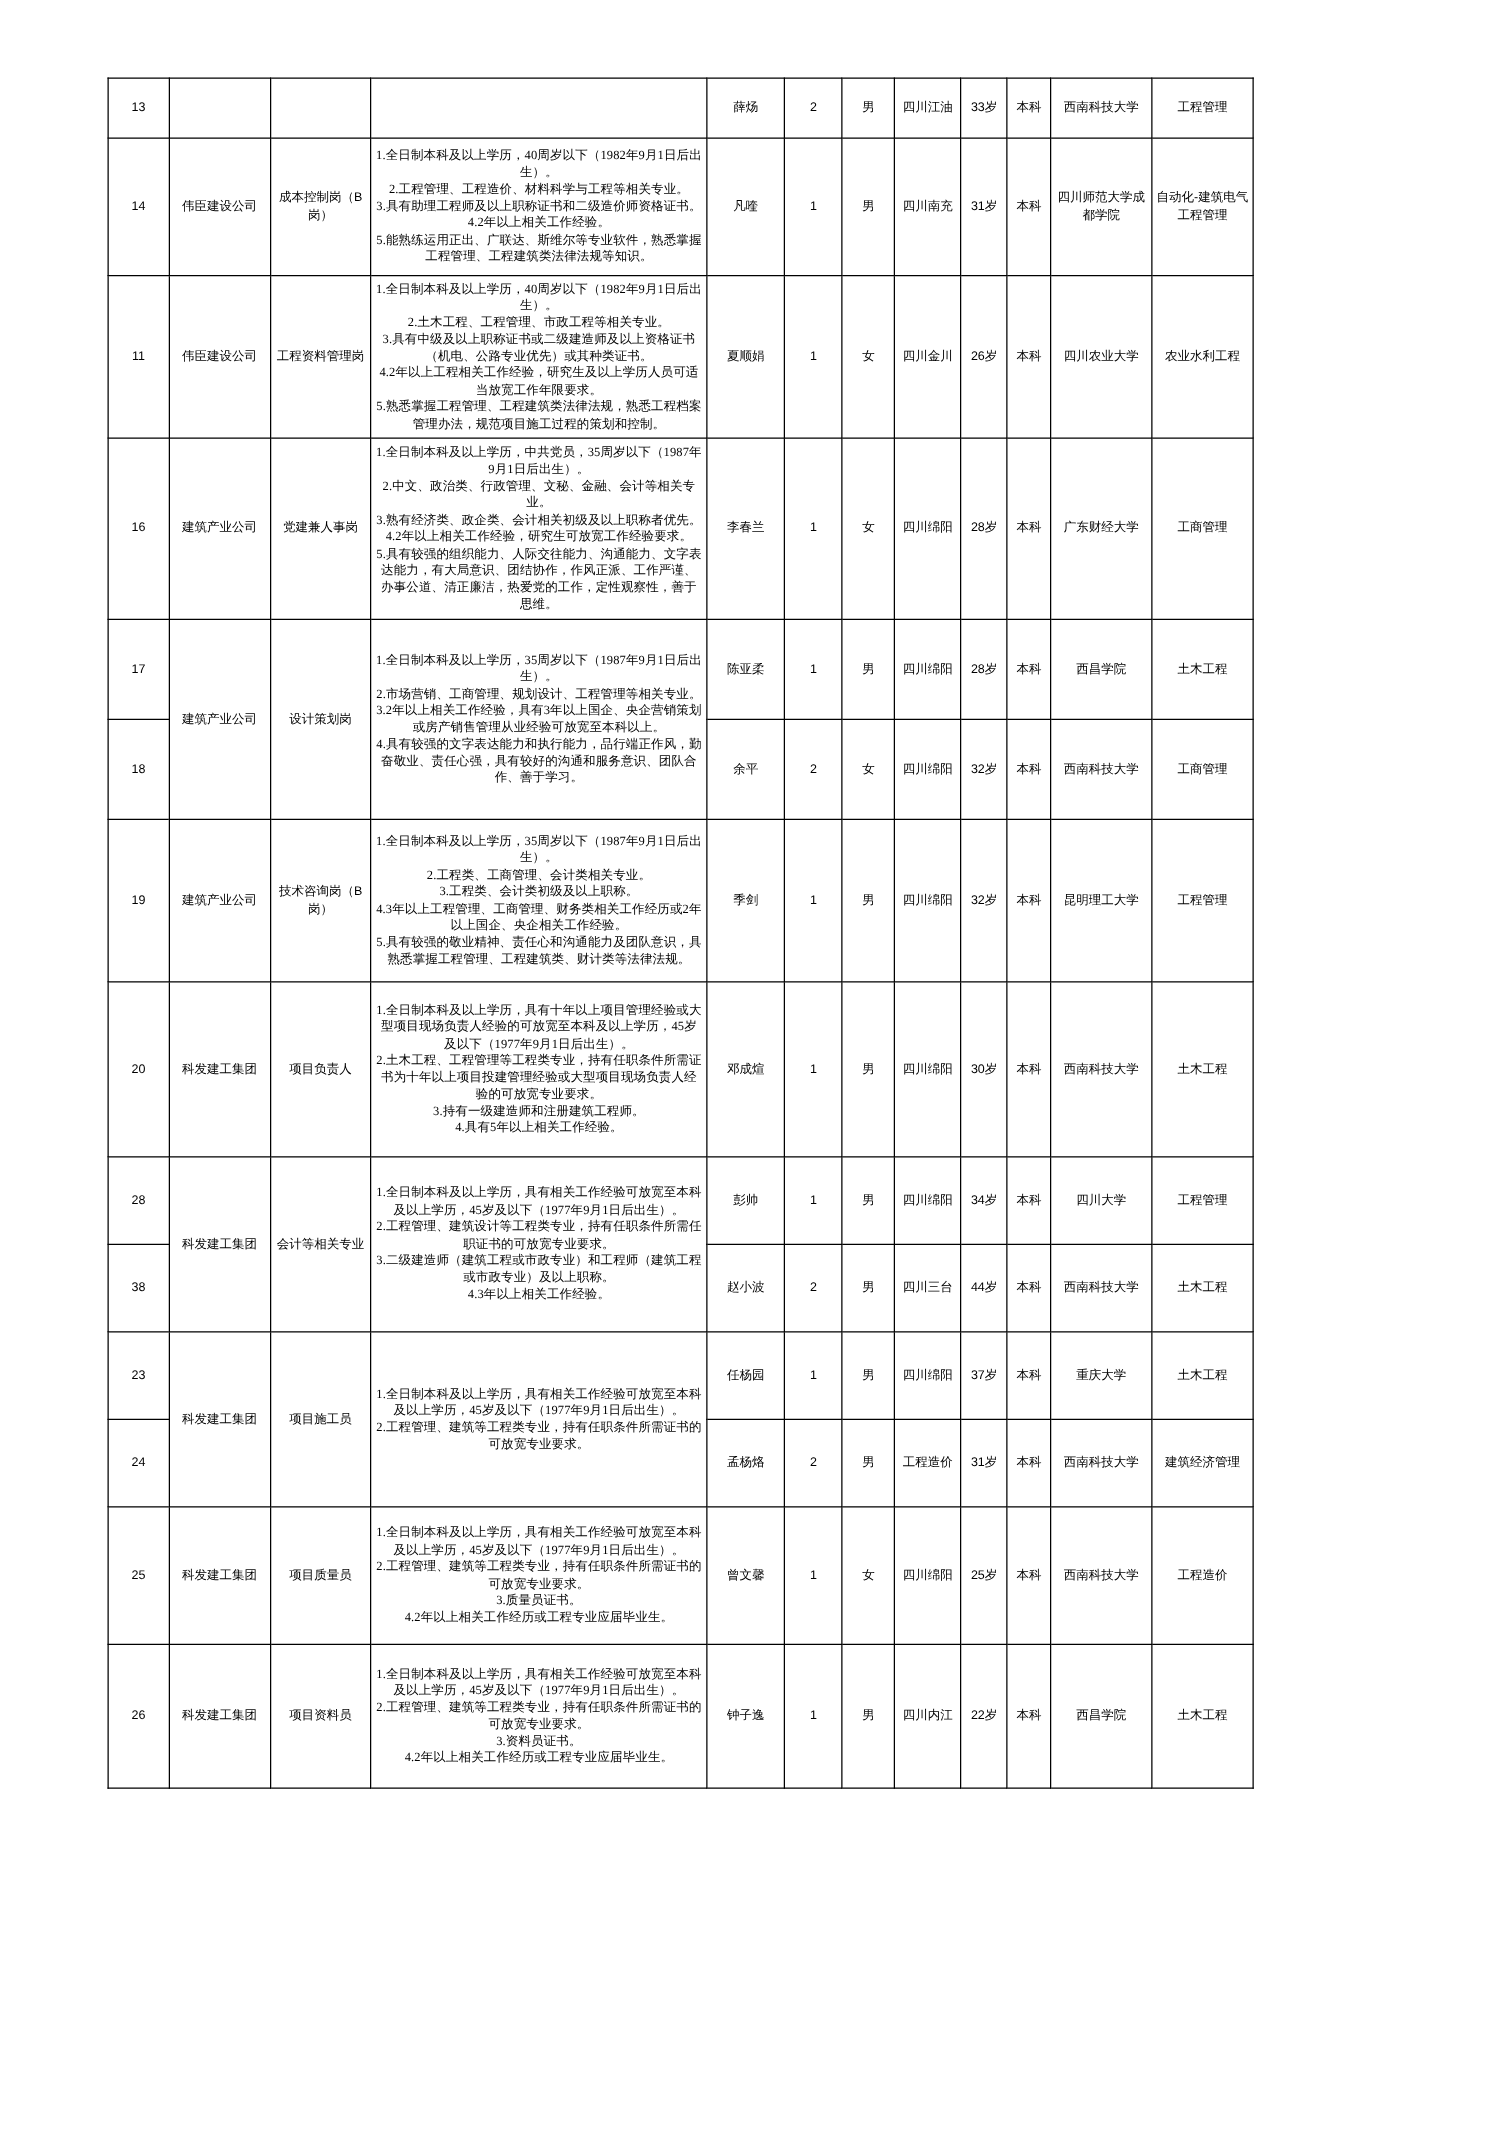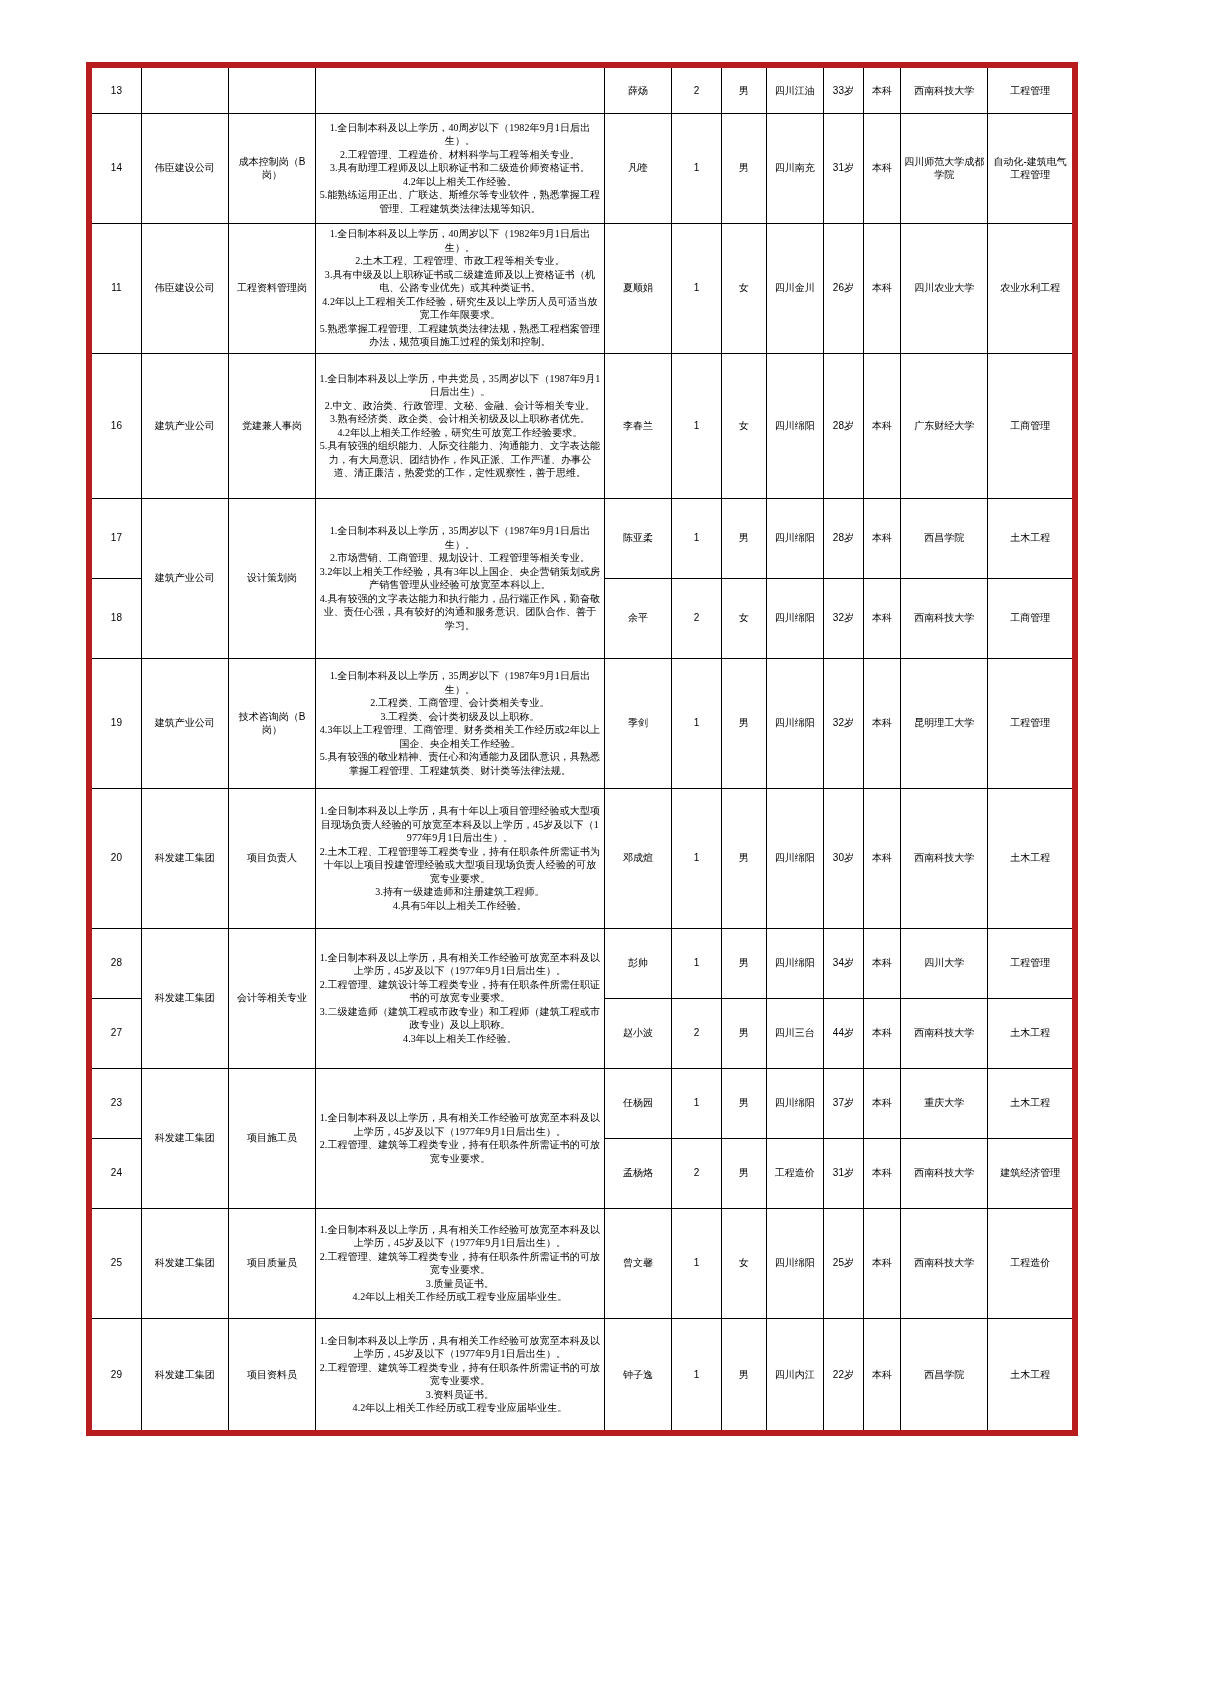--- a/index.html
+++ b/index.html
@@ -18,22 +18,22 @@
     position: relative;
     width: 1208px;
     height: 1708px;
     background: #ffffff;
     box-sizing: border-box;
     padding: 62px 86px 0 86px;
   }
   table.recruit {
     border-collapse: collapse;
     table-layout: fixed;
-    width: 992px;
-    border: 6px solid #b91c1c;
+    width: 917px;
+    border: 1px solid #b91c1c;
   }
   table.recruit td {
     border: 1px solid #000;
     vertical-align: middle;
     text-align: center;
     padding: 2px 3px;
     font-size: 10px;
     line-height: 1.35;
     word-break: break-all;
   }
@@ -262,21 +262,21 @@
         <td>1</td>
         <td>男</td>
         <td>四川绵阳</td>
         <td>34岁</td>
         <td>本科</td>
         <td>四川大学</td>
         <td>工程管理</td>
       </tr>
 
       <tr style="height:70px">
-        <td>27</td>
+        <td>38</td>
         <td>赵小波</td>
         <td>2</td>
         <td>男</td>
         <td>四川三台</td>
         <td>44岁</td>
         <td>本科</td>
         <td>西南科技大学</td>
         <td>土木工程</td>
       </tr>
 
@@ -328,21 +328,21 @@
         <td>1</td>
         <td>女</td>
         <td>四川绵阳</td>
         <td>25岁</td>
         <td>本科</td>
         <td>西南科技大学</td>
         <td>工程造价</td>
       </tr>
 
       <tr style="height:115px">
-        <td>29</td>
+        <td>26</td>
         <td>科发建工集团</td>
         <td>项目资料员</td>
         <td class="req">
             <div>
               <div>1.全日制本科及以上学历，具有相关工作经验可放宽至本科及以上学历，45岁及以下（1977年9月1日后出生）。</div>
               <div>2.工程管理、建筑等工程类专业，持有任职条件所需证书的可放宽专业要求。</div>
               <div>3.资料员证书。</div>
               <div>4.2年以上相关工作经历或工程专业应届毕业生。</div>
             </div>
           </td>

